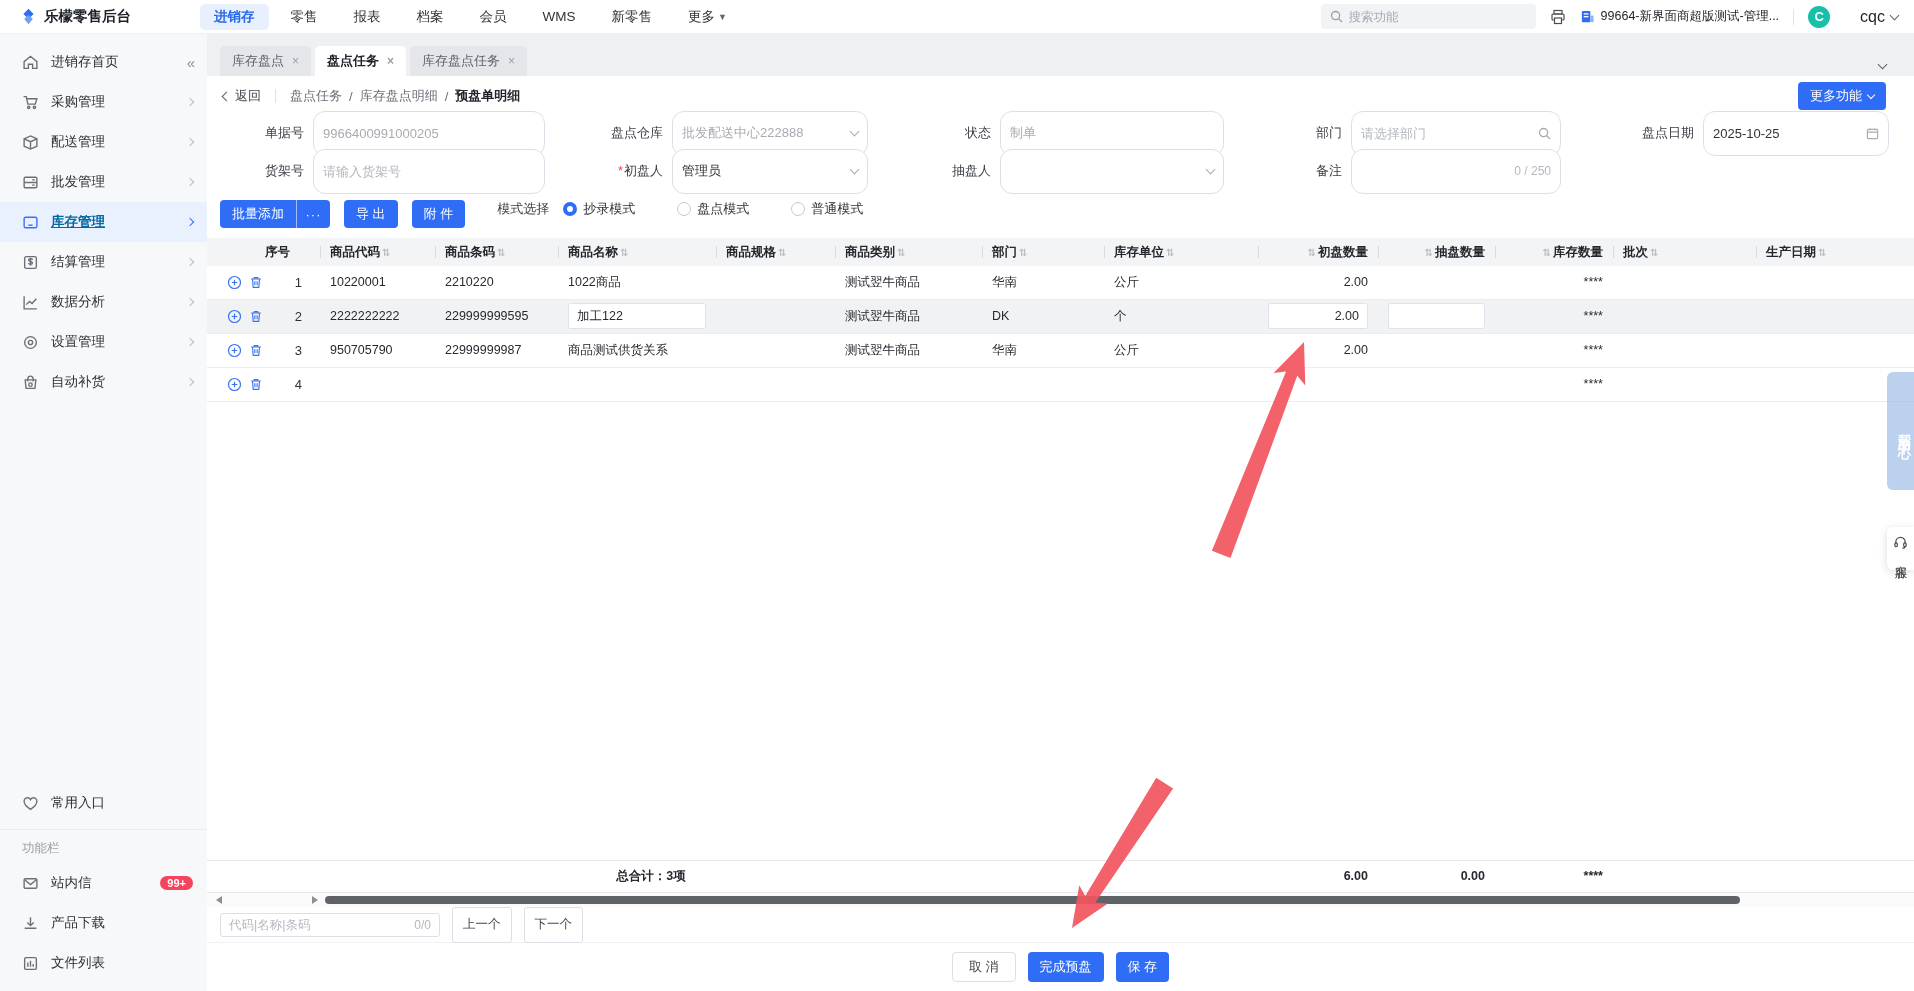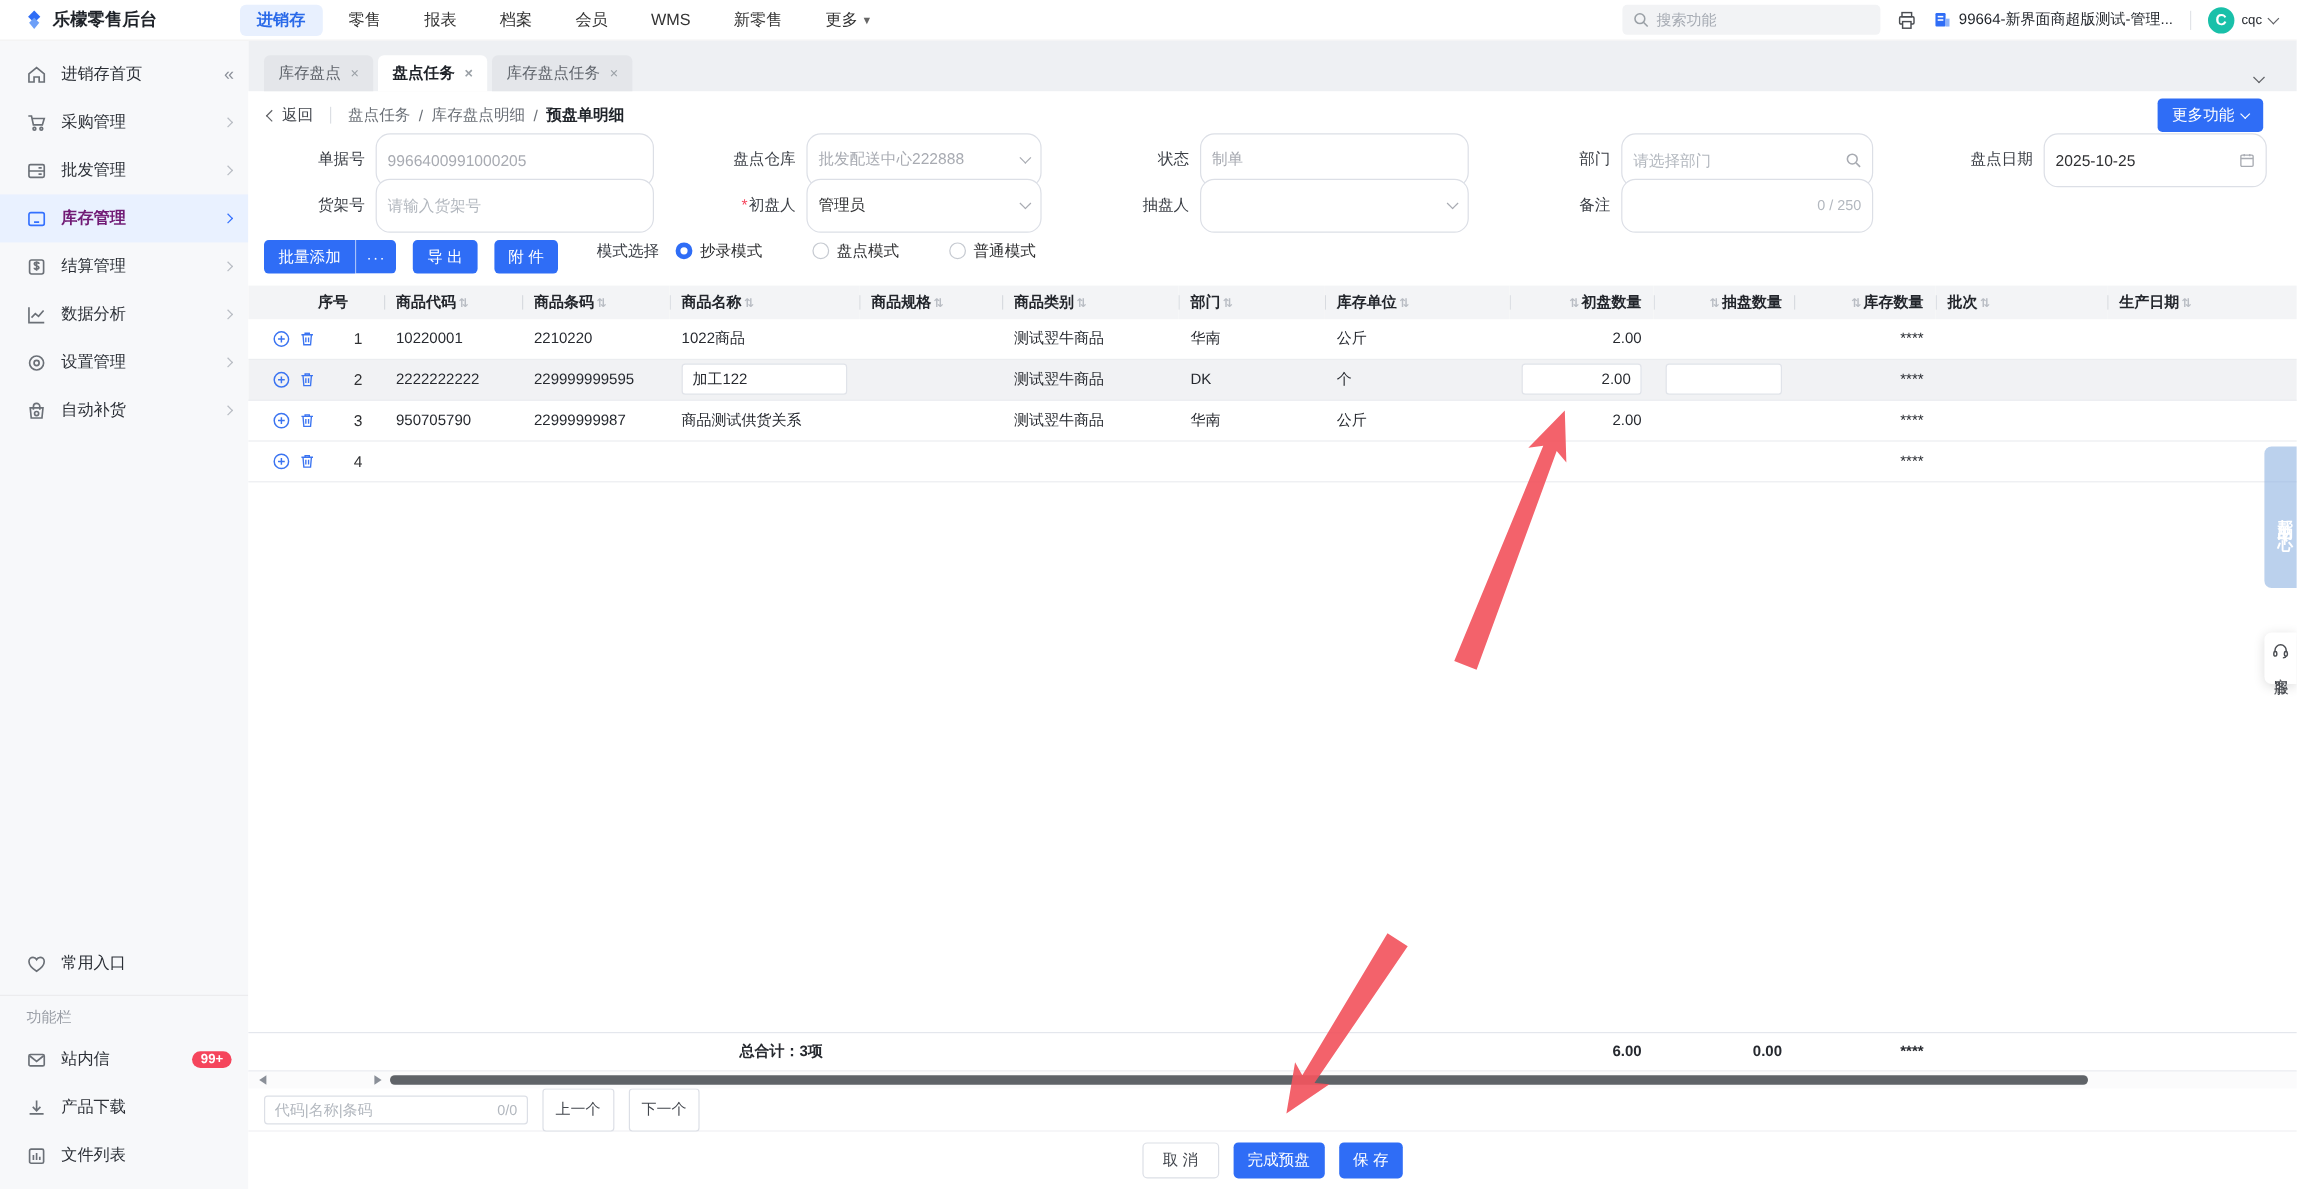--- a/index.html
+++ b/index.html
@@ -20,32 +20,32 @@
   .top-search { width:215px; height:25px; background:#f2f3f5; border-radius:4px; display:flex; align-items:center; gap:6px; padding:0 9px; color:#9aa0a6; }
   .top-search input { border:none; outline:none; background:transparent; width:160px; font-size:12.5px; color:#333;
     font-family:"Liberation Sans","DejaVu Sans",sans-serif; }
   .top-search input::placeholder { color:#a6abb3; }
   .icon-btn { color:#4a4d52; display:flex; align-items:center; }
   .company { display:flex; align-items:center; gap:6px; color:#1f2329; font-size:12.5px; max-width:215px; white-space:nowrap; }
   .topbar-divider { width:1px; height:16px; background:#e2e4e8; }
   .user { display:flex; align-items:center; gap:6px; }
   .avatar { width:22px; height:22px; border-radius:50%; background:#19c0a9; color:#fff; font-size:13px; font-weight:700;
     display:flex; align-items:center; justify-content:center; }
-  .user-name { font-size:11px; color:#1f2329; }
+  .user-name { font-size:16px; color:#1f2329;margin-left:24px; }
   .chev-down { width:7px; height:7px; border-right:1.5px solid #606266; border-bottom:1.5px solid #606266;
     transform:rotate(45deg); margin-top:-3px; }
 
   
   .layout { flex:1; display:flex; min-height:0; }
   .sidebar { width:207px; flex:0 0 207px; background:#f7f8fa; display:flex; flex-direction:column; padding-top:8px; overflow:hidden; }
   .side-item { height:40px; display:flex; align-items:center; gap:12px; padding:0 14px 0 22px; color:#2b2f36; cursor:pointer; font-size:13.5px; }
   .side-item .s-icon { width:17px; height:17px; color:#6b7077; flex:0 0 17px; }
   .side-item .s-label { flex:1; white-space:nowrap; }
   .side-item .s-arrow { width:6px; height:6px; border-right:1.4px solid #b9bdc4; border-bottom:1.4px solid #b9bdc4; transform:rotate(-45deg); }
-  .side-item.active { background:#e9f1ff; color:#701a75; font-weight:700; }
+  .side-item.active { background:#e9f1ff; color:#0369a1; font-weight:700;text-decoration:underline; }
   .side-item.active .s-icon { color:#3370ff; }
   .side-item.active .s-arrow { border-color:#3370ff; }
   .collapse-ic { color:#8a8f98; font-size:15px; letter-spacing:-2px; }
   .side-spacer { flex:1; }
   .side-section { padding:10px 22px 6px; color:#9a9ea6; font-size:12.5px; border-top:1px solid #ececee; margin-top:6px; }
   .badge { background:#f5455c; color:#fff; border-radius:9px; font-size:11px; padding:1px 7px; font-weight:700; }
 
   .main { flex:1; display:flex; flex-direction:column; min-width:0; background:#fff; }
 
   
@@ -221,20 +221,28 @@
         <svg class="s-icon" viewBox="0 0 16 16" fill="none" stroke="currentColor" stroke-width="1.3">
             <path d="M1.5 2.5 H4 L5.5 9.5 H12.5 L14 4.5 H4.6"></path>
             <circle cx="6.3" cy="12.5" r="1.1"></circle>
             <circle cx="11.7" cy="12.5" r="1.1"></circle>
           </svg>
         <span class="s-label">采购管理</span>
         <span class="s-arrow"></span>
       </div>
       <div class="side-item">
         <svg class="s-icon" viewBox="0 0 16 16" fill="none" stroke="currentColor" stroke-width="1.3">
+            <path d="M2 4.5 8 1.8 14 4.5 V11.5 L8 14.2 2 11.5 Z"></path>
+            <path d="M2 4.5 8 7.2 14 4.5 M8 7.2 V14"></path>
+          </svg>
+        <span class="s-label">配送管理</span>
+        <span class="s-arrow"></span>
+      </div>
+      <div class="side-item">
+        <svg class="s-icon" viewBox="0 0 16 16" fill="none" stroke="currentColor" stroke-width="1.3">
             <rect x="2" y="3" width="12" height="10" rx="1.2"></rect>
             <path d="M2 8 H14 M9.5 5.5 H12 M9.5 10.5 H12"></path>
           </svg>
         <span class="s-label">批发管理</span>
         <span class="s-arrow"></span>
       </div>
       <div class="side-item active">
         <svg class="s-icon" viewBox="0 0 16 16" fill="none" stroke="currentColor" stroke-width="1.3">
             <rect x="2" y="3" width="12" height="10" rx="1.5"></rect>
             <path d="M6 10.5 H10"></path>

